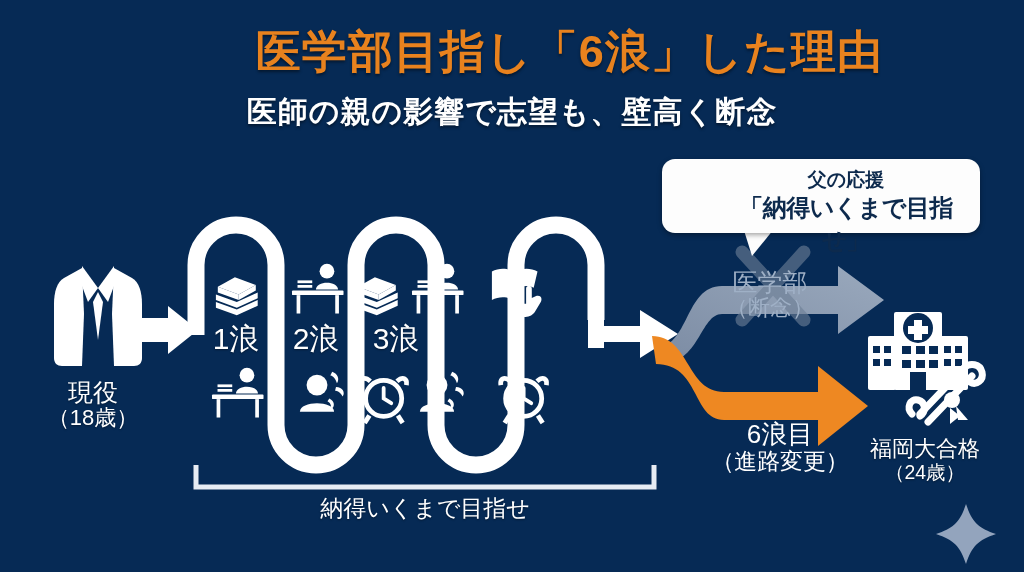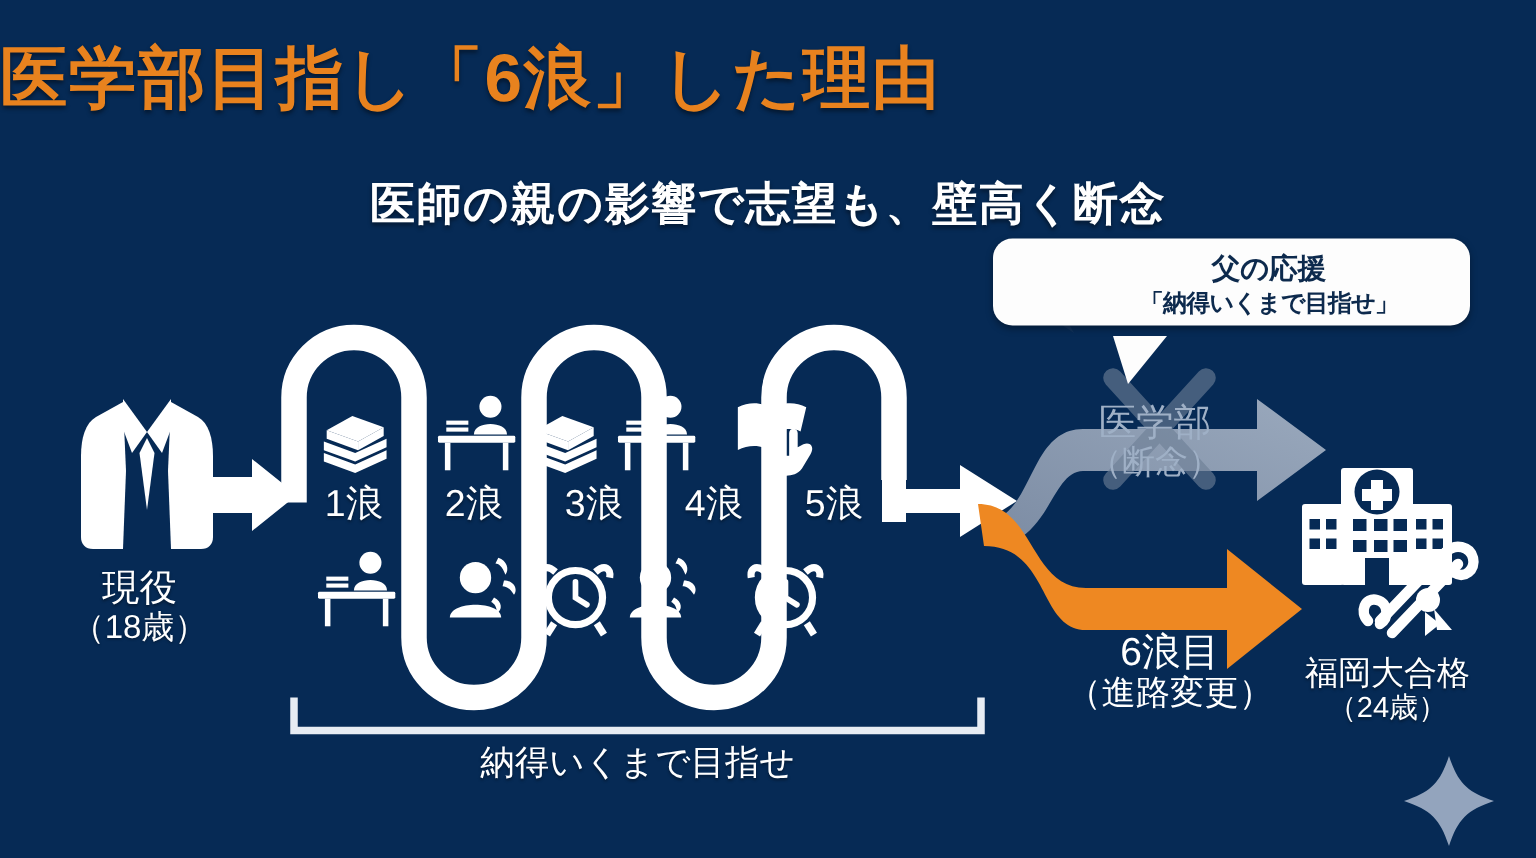--- a/index.html
+++ b/index.html
@@ -1,57 +1,56 @@
 <!DOCTYPE html>
 <html><head>
 <meta charset="utf-8">
 <style>
   html,body{margin:0;padding:0;background:#062a55;}
   body{width:1024px;height:572px;overflow:hidden;font-family:"Liberation Sans","DejaVu Sans",sans-serif;}
   #stage{position:relative;width:1024px;height:572px;background:#062a55;}
 
   
   .title{
-    position:absolute;left:0;top:22px;width:883px;text-align:left;
+    position:absolute;left:0;top:22px;width:883px;text-align:right;
     font-size:45px;font-weight:bold;color:#E8821E;letter-spacing:1px;
     text-shadow:0 2px 3px rgba(0,0,0,.45);
   }
   .subtitle{
     position:absolute;left:0;top:92px;width:1024px;text-align:center;
     font-size:30px;font-weight:bold;color:#ffffff;letter-spacing:1px;
     text-shadow:0 2px 3px rgba(0,0,0,.45);
-    margin-top:24px;
   }
 
   
   #art{position:absolute;left:0;top:0;width:1024px;height:572px;}
 
   
   .lab{position:absolute;color:#fff;font-weight:normal;text-align:center;line-height:1.12;
        text-shadow:0 1px 2px rgba(0,0,0,.4);}
-  .ronin-lab{font-size:25px;width:80px;}
+  .ronin-lab{font-size:30px;width:80px;}
   .start-lab{left:18px;top:378px;width:150px;font-size:25px;}
   .goal-lab{left:832px;top:437px;width:186px;font-size:22px;}
   .bracket-lab{left:185px;top:496px;width:480px;font-size:23px;}
   .med-lab{left:700px;top:268px;width:140px;font-size:25px;color:#9fb0c6;
            text-shadow:none;}
   .six-lab{left:690px;top:420px;width:180px;font-size:26px;color:#ffffff;
            text-shadow:none;}
   .sub{display:block;font-size:.88em;}
 
   .bubble{
-    position:absolute;left:662px;top:159px;width:318px;height:58px;
+    position:absolute;left:662px;top:159px;width:318px;height:74px;
     background:#fdfdfd;border-radius:13px;
     box-shadow:0 2px 5px rgba(0,0,0,.35);
   }
   .bubble-txt{
     position:absolute;left:58px;top:8px;width:252px;text-align:center;
     color:#0d2a4d;font-weight:bold;font-size:19px;line-height:1.34;
   }
-  .bubble-txt .l2{display:block;font-size:16px;letter-spacing:-0.5px;}
+  .bubble-txt .l2{display:block;font-size:24px;letter-spacing:-0.5px;}
 </style>
 </head>
 <body>
 
 <div id="stage">
 
   <div class="title">医学部目指し「6浪」した理由</div>
   <div class="subtitle">医師の親の影響で志望も、壁高く断念</div>
 
   <svg id="art" viewBox="0 0 1024 572">
@@ -274,22 +273,20 @@
   </svg>
 
   <div class="lab start-lab">
     <span>現役</span>
     <span class="sub">（18歳）</span>
   </div>
 
   <div class="lab ronin-lab" style="left:196px;top:322px;">1浪</div>
   <div class="lab ronin-lab" style="left:276px;top:322px;">2浪</div>
   <div class="lab ronin-lab" style="left:356px;top:322px;">3浪</div>
-  <div class="lab ronin-lab" style="left:436px;top:322px;">4浪</div>
-  <div class="lab ronin-lab" style="left:516px;top:322px;">5浪</div>
 
   <div class="lab bracket-lab">納得いくまで目指せ</div>
 
   <div class="lab med-lab">
     <span>医学部</span>
     <span class="sub">（断念）</span>
   </div>
 
   <div class="lab six-lab">
     <span>6浪目</span>

